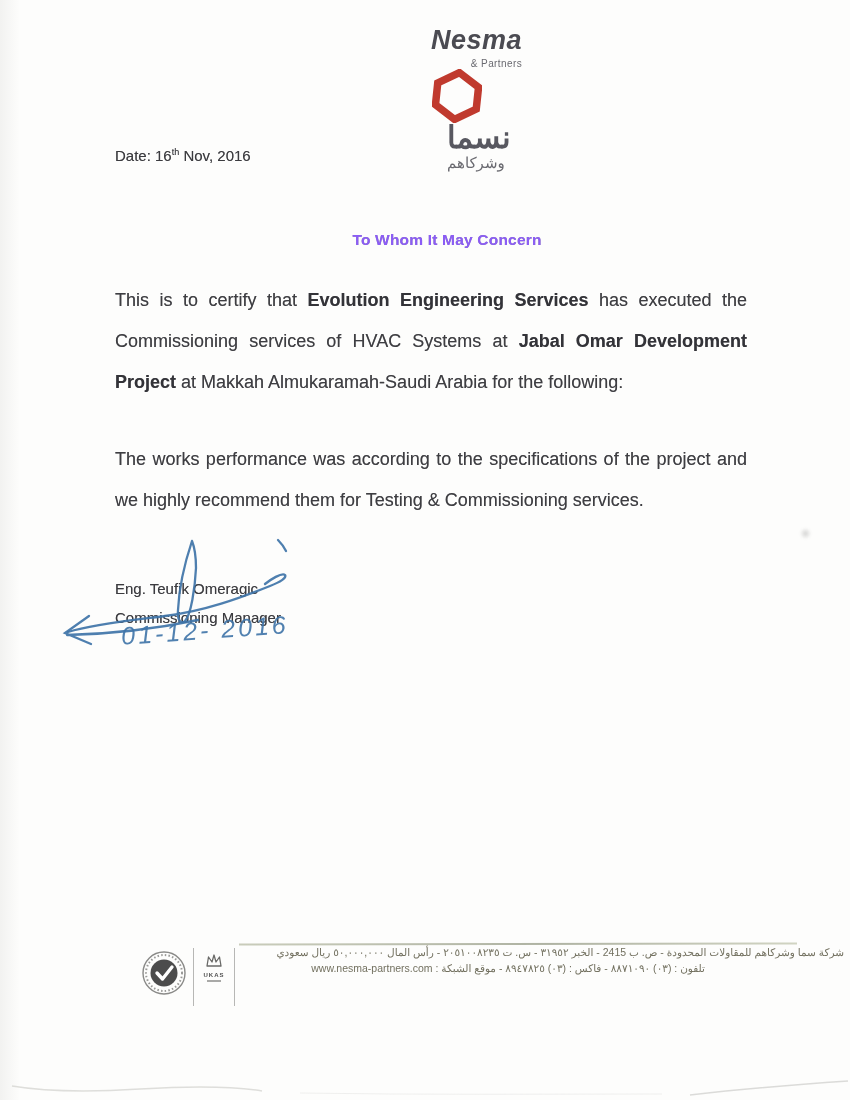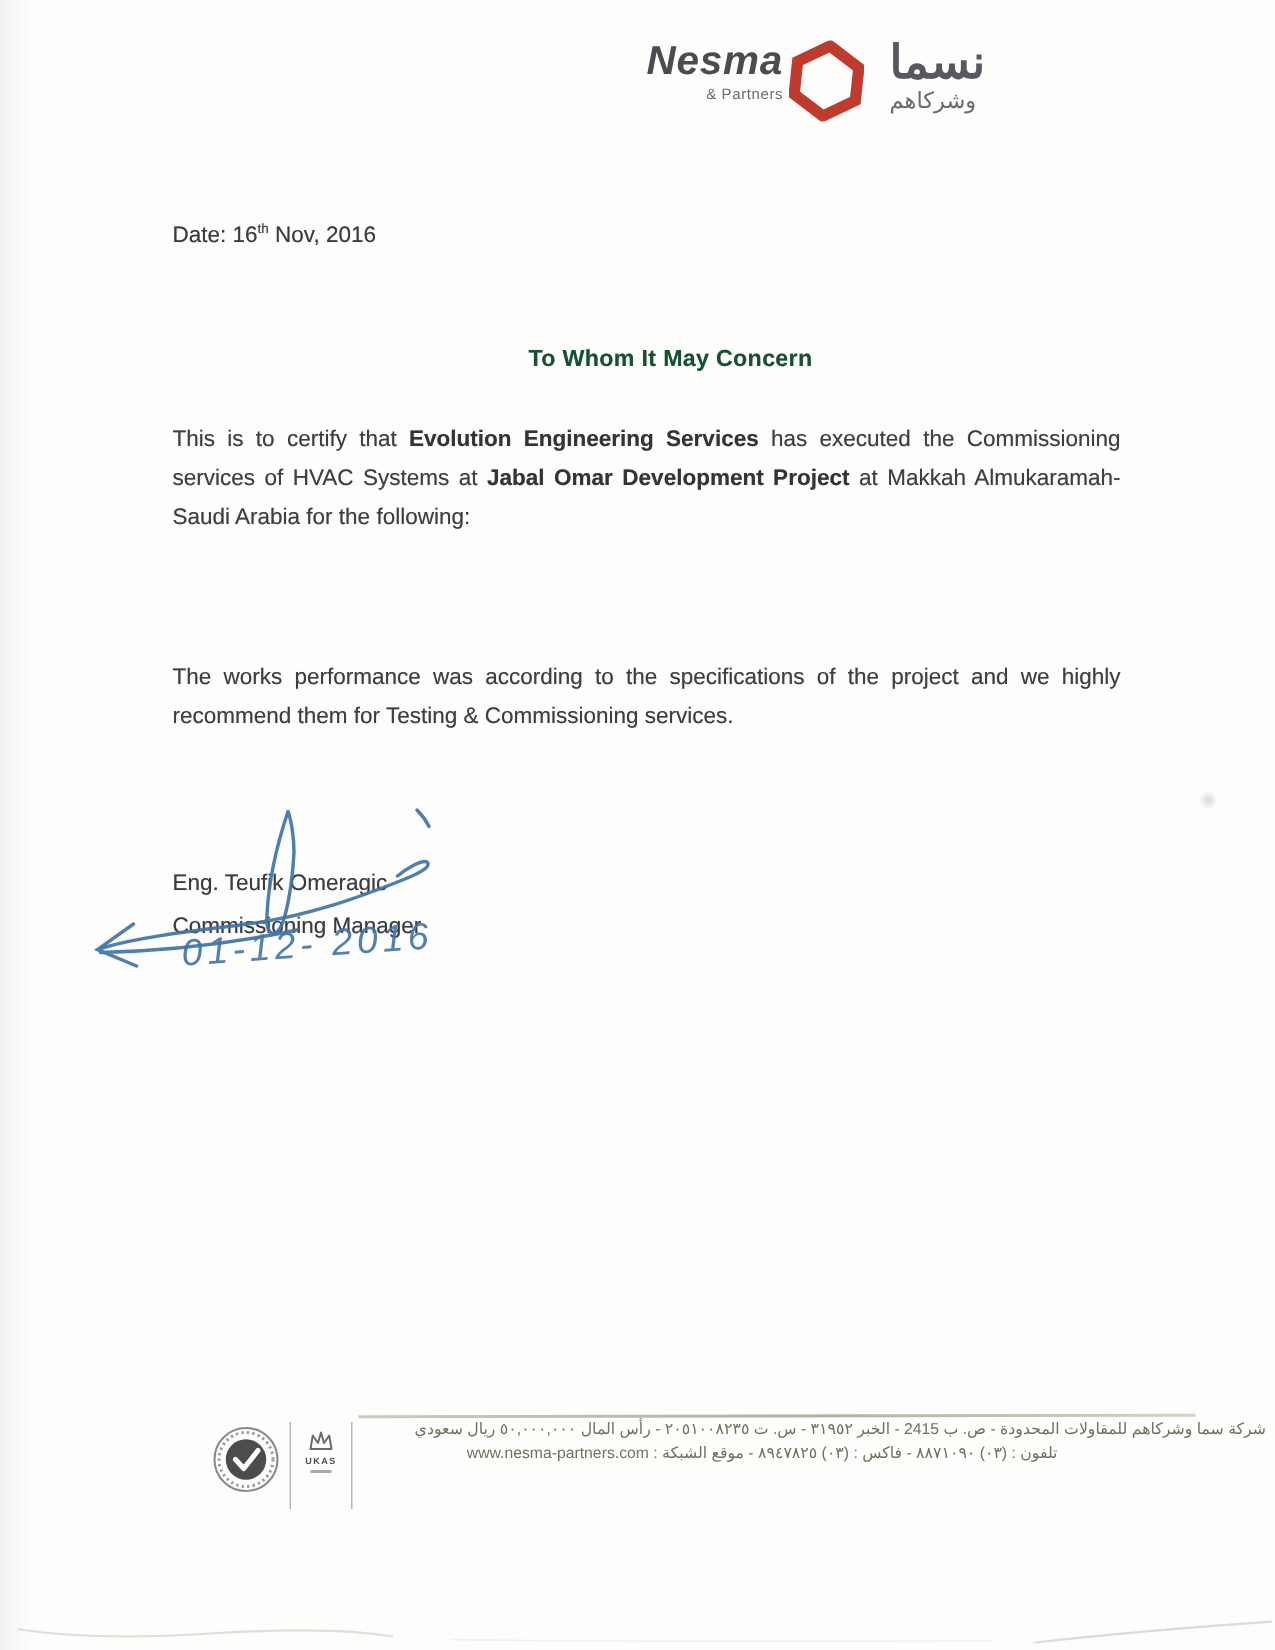--- a/index.html
+++ b/index.html
@@ -5,38 +5,38 @@
   html,body { margin:0; padding:0; background:#ffffff; }
   .page {
     position:relative; width:850px; height:1100px; margin:0 auto;
     background:#fdfdfc; overflow:hidden;
     font-family:"Liberation Sans", sans-serif; color:#3b3b3f;
   }
   .edge-shade { position:absolute; left:0; top:0; width:20px; height:100%;
     background:linear-gradient(90deg, rgba(228,228,226,.45), rgba(255,255,255,0)); }
 
   
-  .logo { position:absolute; left:431px; top:27px; display:flex; align-items:flex-start; }
+  .logo { position:absolute; left:431px; top:27px; display:flex; align-items:flex-start;flex-direction:column; }
   .logo-text { text-align:right; margin-right:3px; }
   .logo-nesma { font-size:27px; font-weight:bold; font-style:italic; color:#4b4b52;
     letter-spacing:.5px; line-height:27px; }
   .logo-partners { font-size:10px; color:#6a6a70; margin-top:4px; letter-spacing:.4px; }
   .logo-hex { width:50px; height:54px; margin:0 1px; flex:0 0 auto; }
   .logo-ar { margin-left:16px; direction:rtl; text-align:left; }
   .logo-ar-name { font-size:31px; font-weight:bold; color:#585860; line-height:30px; }
   .logo-ar-partners { font-size:15px; color:#6a6a70; margin-top:1px;font-family:Liberation Serif, serif; }
 
   
   .soft { text-shadow:0 0 .5px rgba(70,70,75,.55); }
   .date { position:absolute; left:115px; top:147px; font-size:15px; }
   .date sup { font-size:9px; }
   .heading { position:absolute; left:0; right:0; top:231px; text-align:center;
-    font-weight:bold; font-size:15.5px; color:#14532d; letter-spacing:.2px;padding-left:44px; }
+    font-weight:bold; font-size:15.5px; color:#8b5cf6; letter-spacing:.2px;padding-left:44px; }
   .para { position:absolute; left:115px; width:632px; text-align:justify;
-    font-size:15px; line-height:26px; color:#3e3e42; }
+    font-size:18px; line-height:41px; color:#3e3e42; }
   #para1 { top:280px; }
   #para2 { top:439px; }
   .para b { color:#333338; }
   .scope-list { position:absolute; left:143px; top:368px; font-size:15px;
     line-height:30.5px; color:#3e3e42; }
   .scope-num { font-weight:bold; margin-right:10px; }
 
   
   .sig-block { position:absolute; left:115px; top:574px; font-size:15px; line-height:29px; }
   .hand-date { position:absolute; left:121px; top:616px; font-size:25px; font-style:italic;

